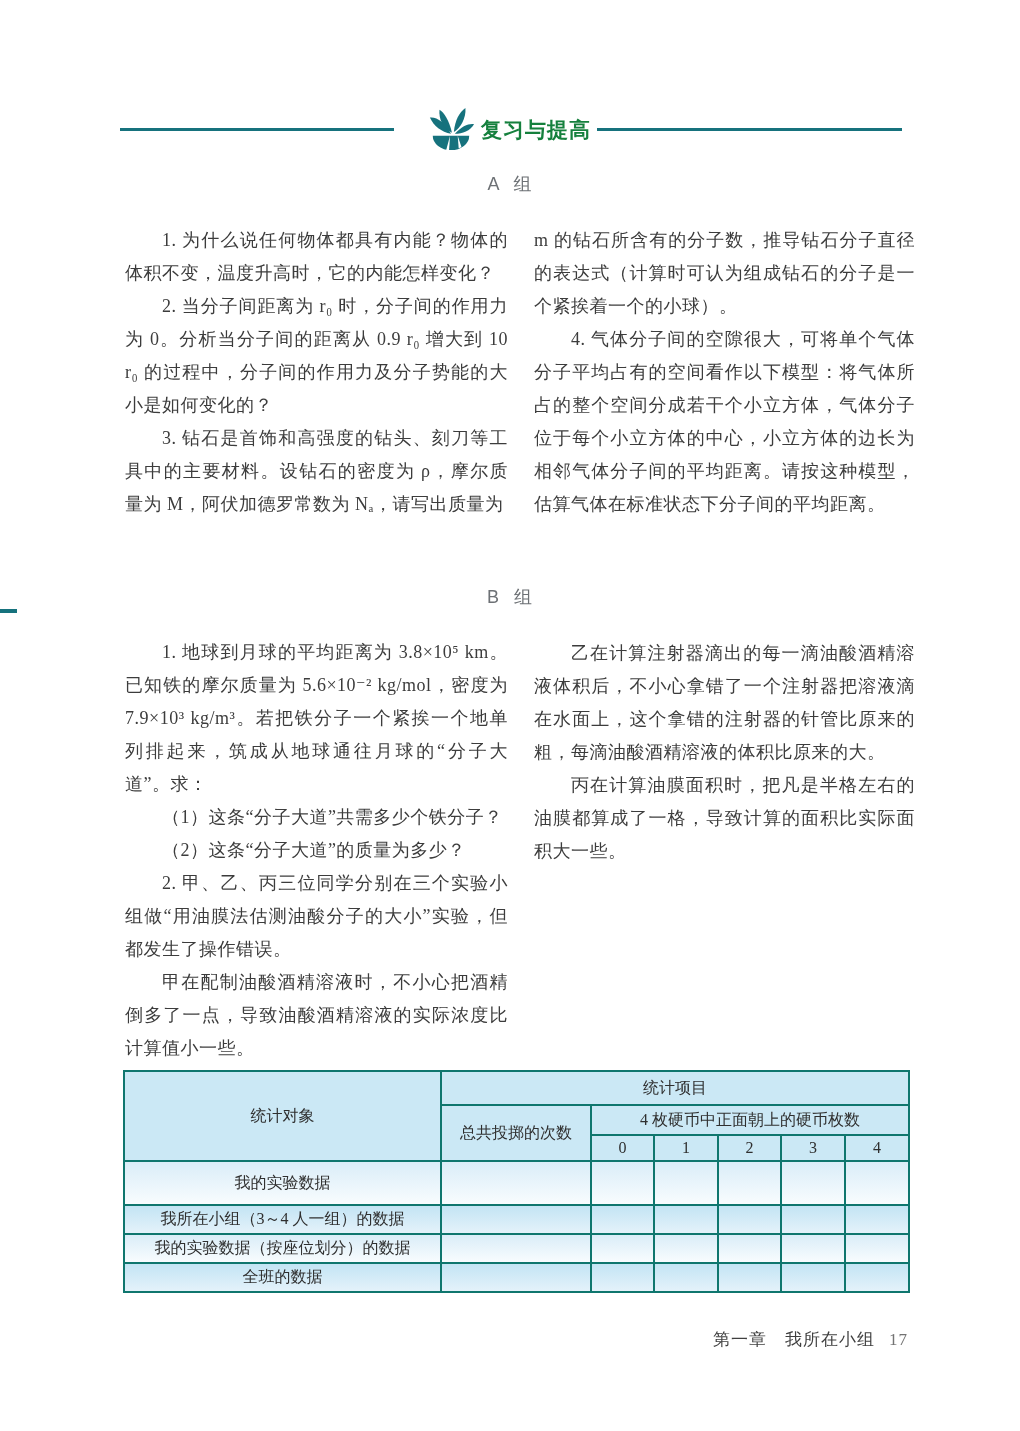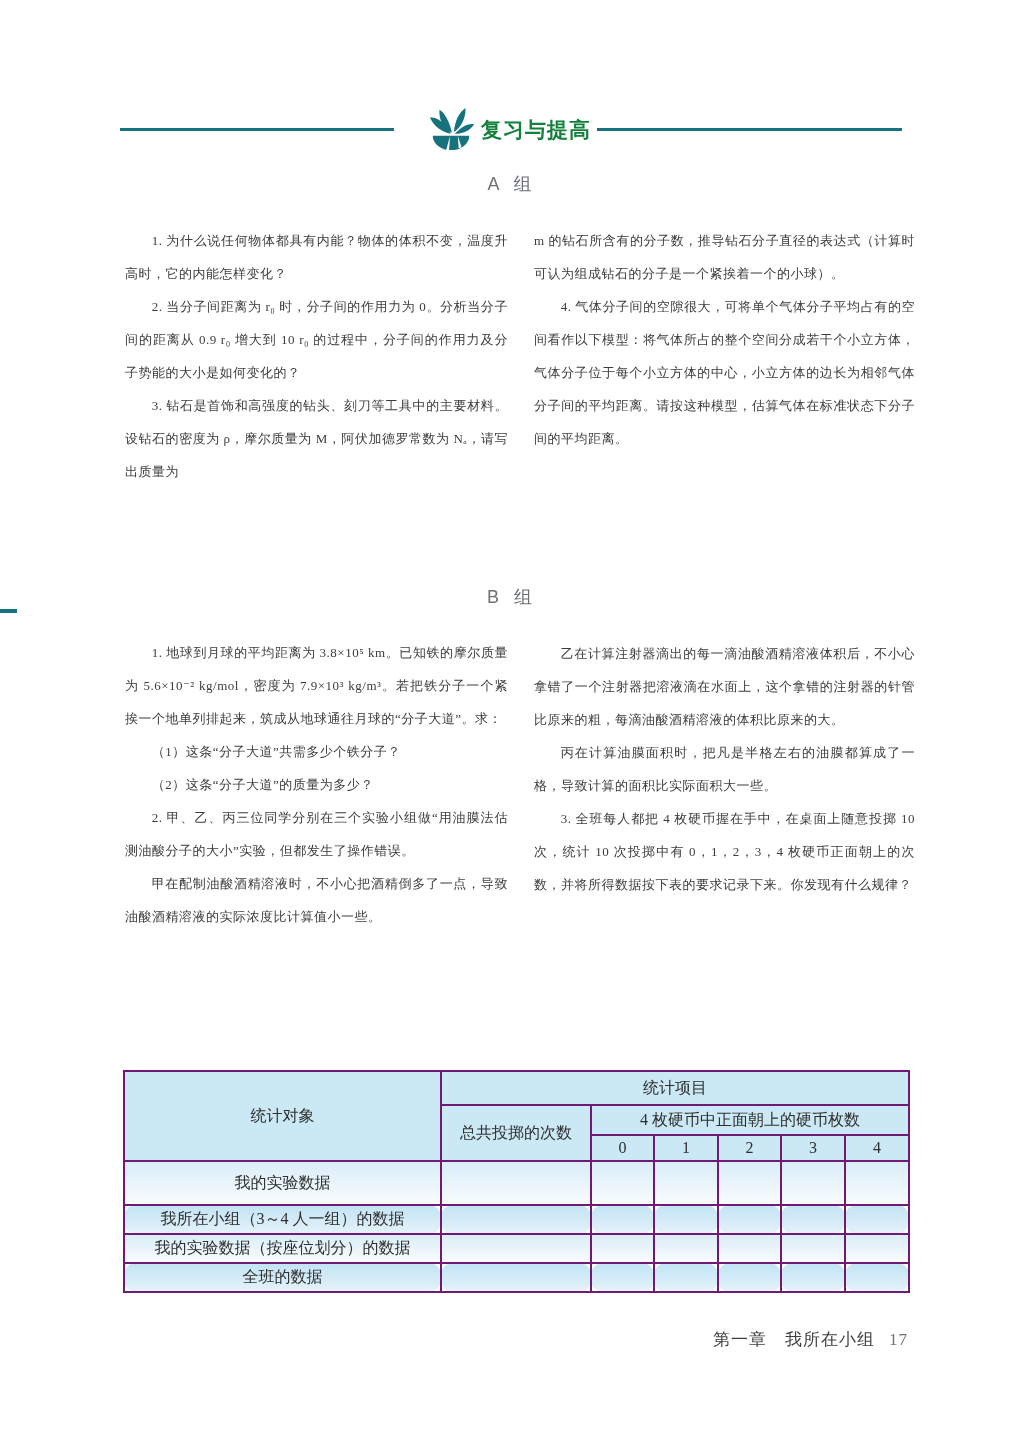--- a/index.html
+++ b/index.html
@@ -25,40 +25,40 @@
   .section-title {
     position:absolute; left:2px; width:100%; text-align:center;
     font-family:Liberation Sans, sans-serif;
     font-size:18px; color:#6d7175; letter-spacing:5px; white-space:nowrap;
   }
   #title-a { top:172px; }
   #title-b { top:585px; }
 
   
   .col {
-    position:absolute; width:383px; font-size:13px; line-height:33px;
+    position:absolute; width:383px; font-size:18px; line-height:33px;
     text-align:justify; letter-spacing:0.5px;
   }
   .col p { margin:0; }
   .col p.indent { text-indent:2.05em; }
   #col-a-left  { top:224px; left:125px; }
   #col-a-right { top:224px; left:534px; width:381px; }
   #col-b-left  { top:636px; left:125px; }
   #col-b-right { top:637px; left:534px; width:381px; }
 
   
   .stats-table {
     position:absolute; top:1070px; left:123px;
     border-collapse:collapse; table-layout:fixed;
     font-size:16px; color:#2f2f2f; text-align:center;
   }
-  .stats-table td { border:2px solid #701a75; padding:0 4px; overflow:hidden; white-space:nowrap; }
+  .stats-table td { border:2px solid #0f766e; padding:0 4px; overflow:hidden; white-space:nowrap; }
   .stats-table .hd { background:#cbe8f5; }
   .stats-table tr.r-light td { background:linear-gradient(180deg,#daedf8 0%,#f8fcfe 100%); }
-  .stats-table tr.r-blue  td { background:linear-gradient(180deg,#c3e4f4 0%,#e4f2fa 100%);border-radius:12px; }
+  .stats-table tr.r-blue  td { background:linear-gradient(180deg,#c3e4f4 0%,#e4f2fa 100%); }
 
   
   .footer {
     position:absolute; top:1328px; left:0; width:908px; text-align:right;
     font-size:17px; color:#3f3f3f; letter-spacing:1px; white-space:nowrap;
   }
   .footer .pagenum { margin-left:14px; color:#737373; }
 </style>
 </head>
 <body>
@@ -100,21 +100,20 @@
   <div class="col" id="col-b-left">
     <p class="indent">1. 地球到月球的平均距离为 3.8×10⁵ km。已知铁的摩尔质量为 5.6×10⁻² kg/mol，密度为 7.9×10³ kg/m³。若把铁分子一个紧挨一个地单列排起来，筑成从地球通往月球的“分子大道”。求：</p>
     <p class="indent">（1）这条“分子大道”共需多少个铁分子？</p>
     <p class="indent">（2）这条“分子大道”的质量为多少？</p>
     <p class="indent">2. 甲、乙、丙三位同学分别在三个实验小组做“用油膜法估测油酸分子的大小”实验，但都发生了操作错误。</p>
     <p class="indent">甲在配制油酸酒精溶液时，不小心把酒精倒多了一点，导致油酸酒精溶液的实际浓度比计算值小一些。</p>
   </div>
   <div class="col" id="col-b-right">
     <p class="indent">乙在计算注射器滴出的每一滴油酸酒精溶液体积后，不小心拿错了一个注射器把溶液滴在水面上，这个拿错的注射器的针管比原来的粗，每滴油酸酒精溶液的体积比原来的大。</p>
     <p class="indent">丙在计算油膜面积时，把凡是半格左右的油膜都算成了一格，导致计算的面积比实际面积大一些。</p>
-    <p class="indent">3. 全班每人都把 4 枚硬币握在手中，在桌面上随意投掷 10 次，统计 10 次投掷中有 0，1，2，3，4 枚硬币正面朝上的次数，并将所得数据按下表的要求记录下来。你发现有什么规律？</p>
   </div>
 
   <table class="stats-table">
     <colgroup>
       <col style="width:317px">
         <col style="width:150px">
       <col style="width:63px">
         <col style="width:64px">
         <col style="width:63px">
       <col style="width:64px">

